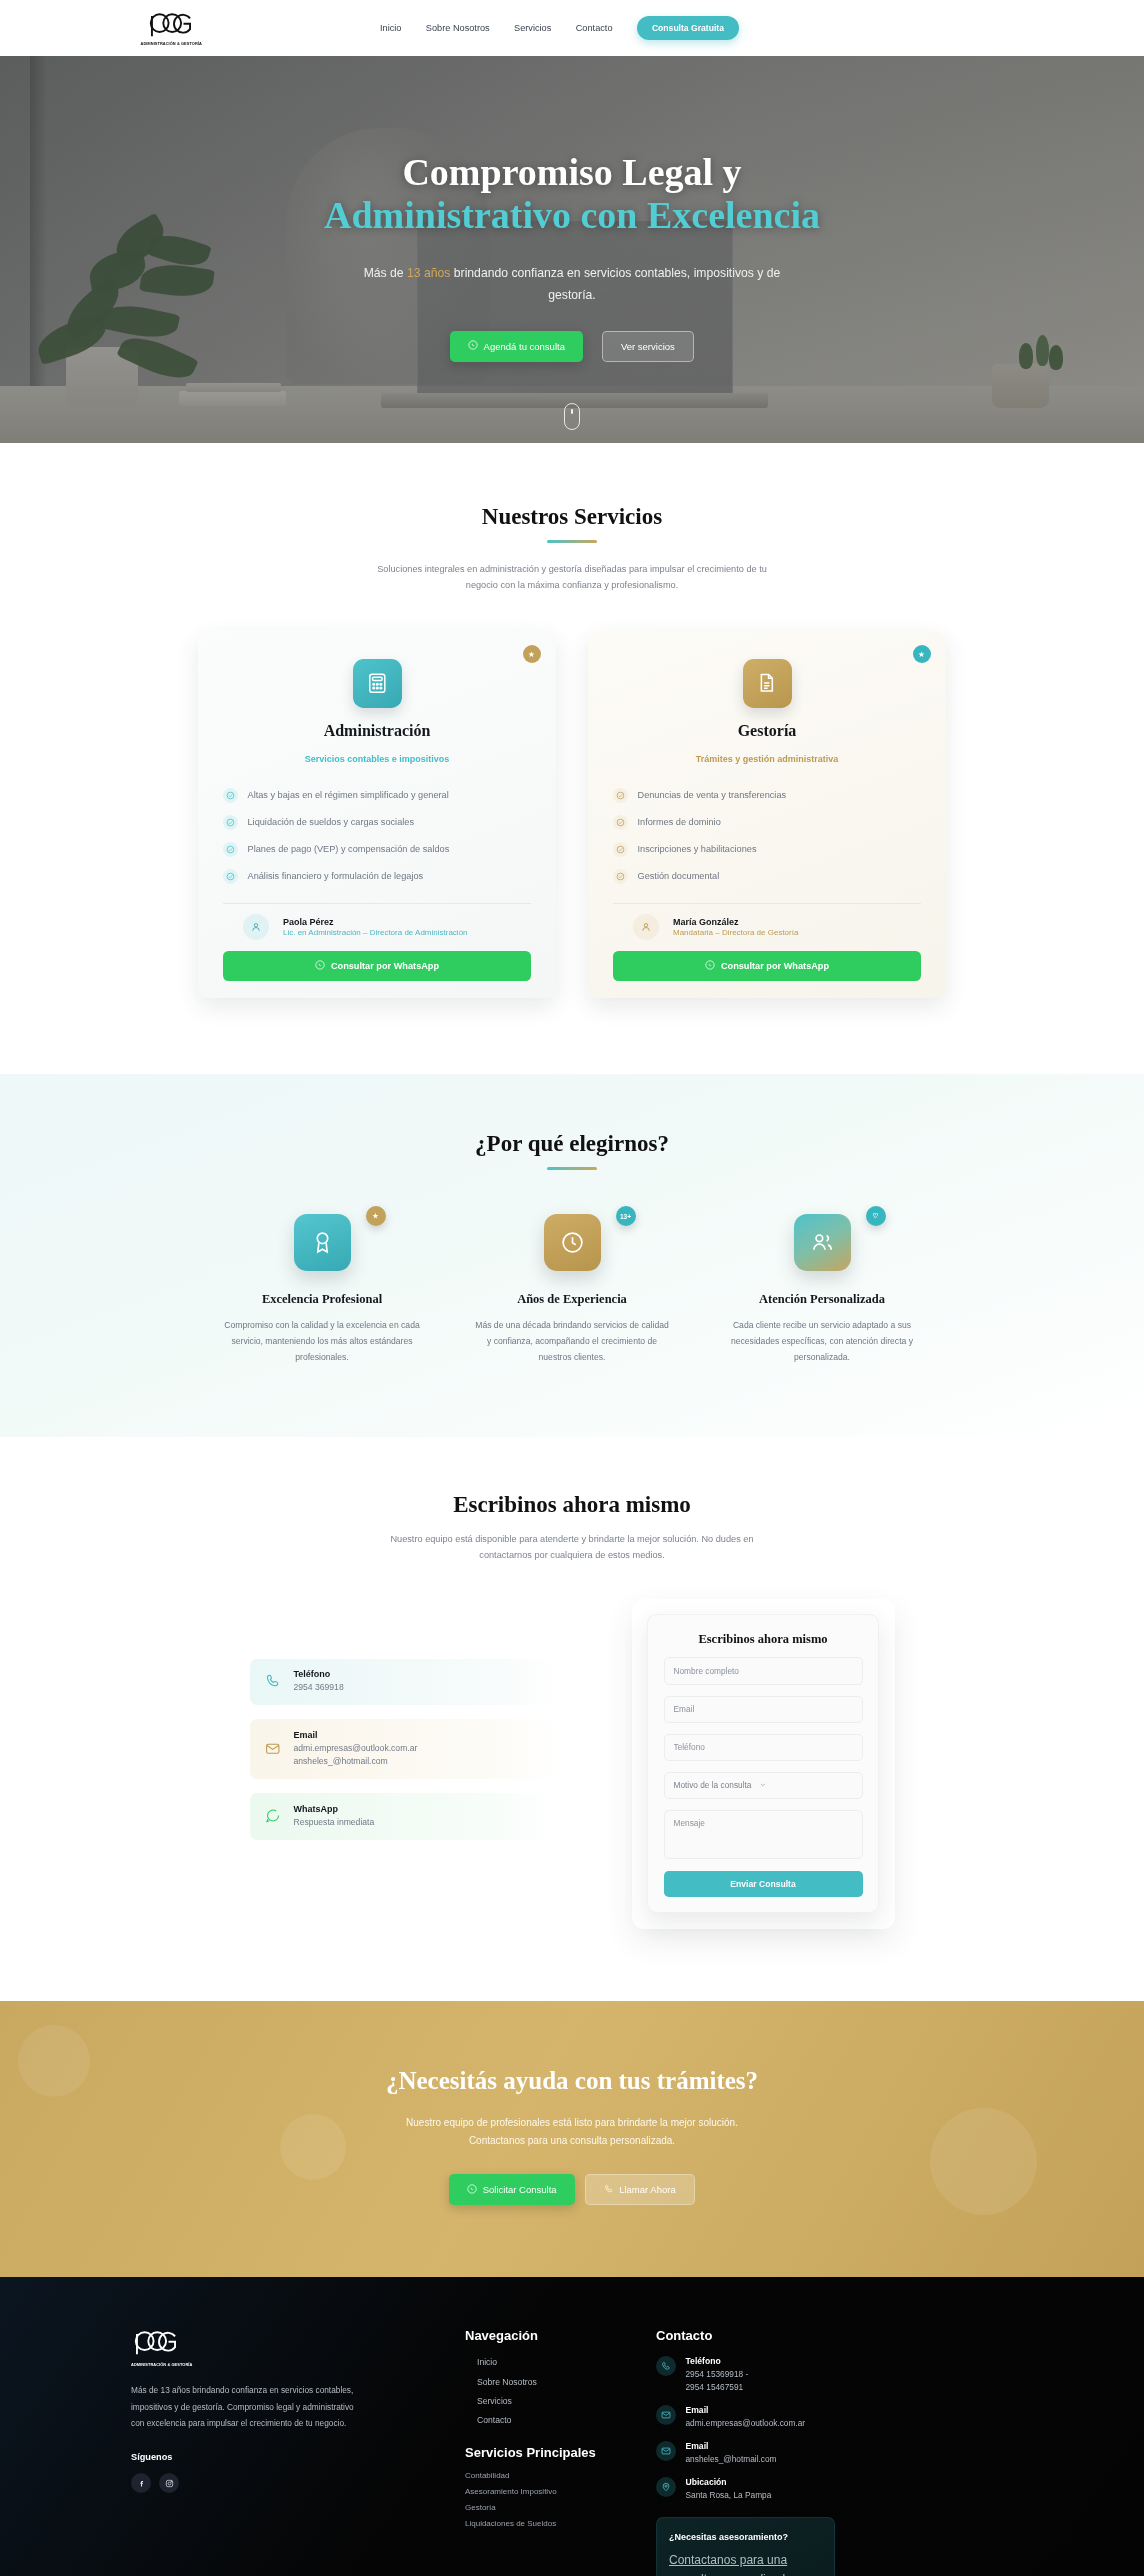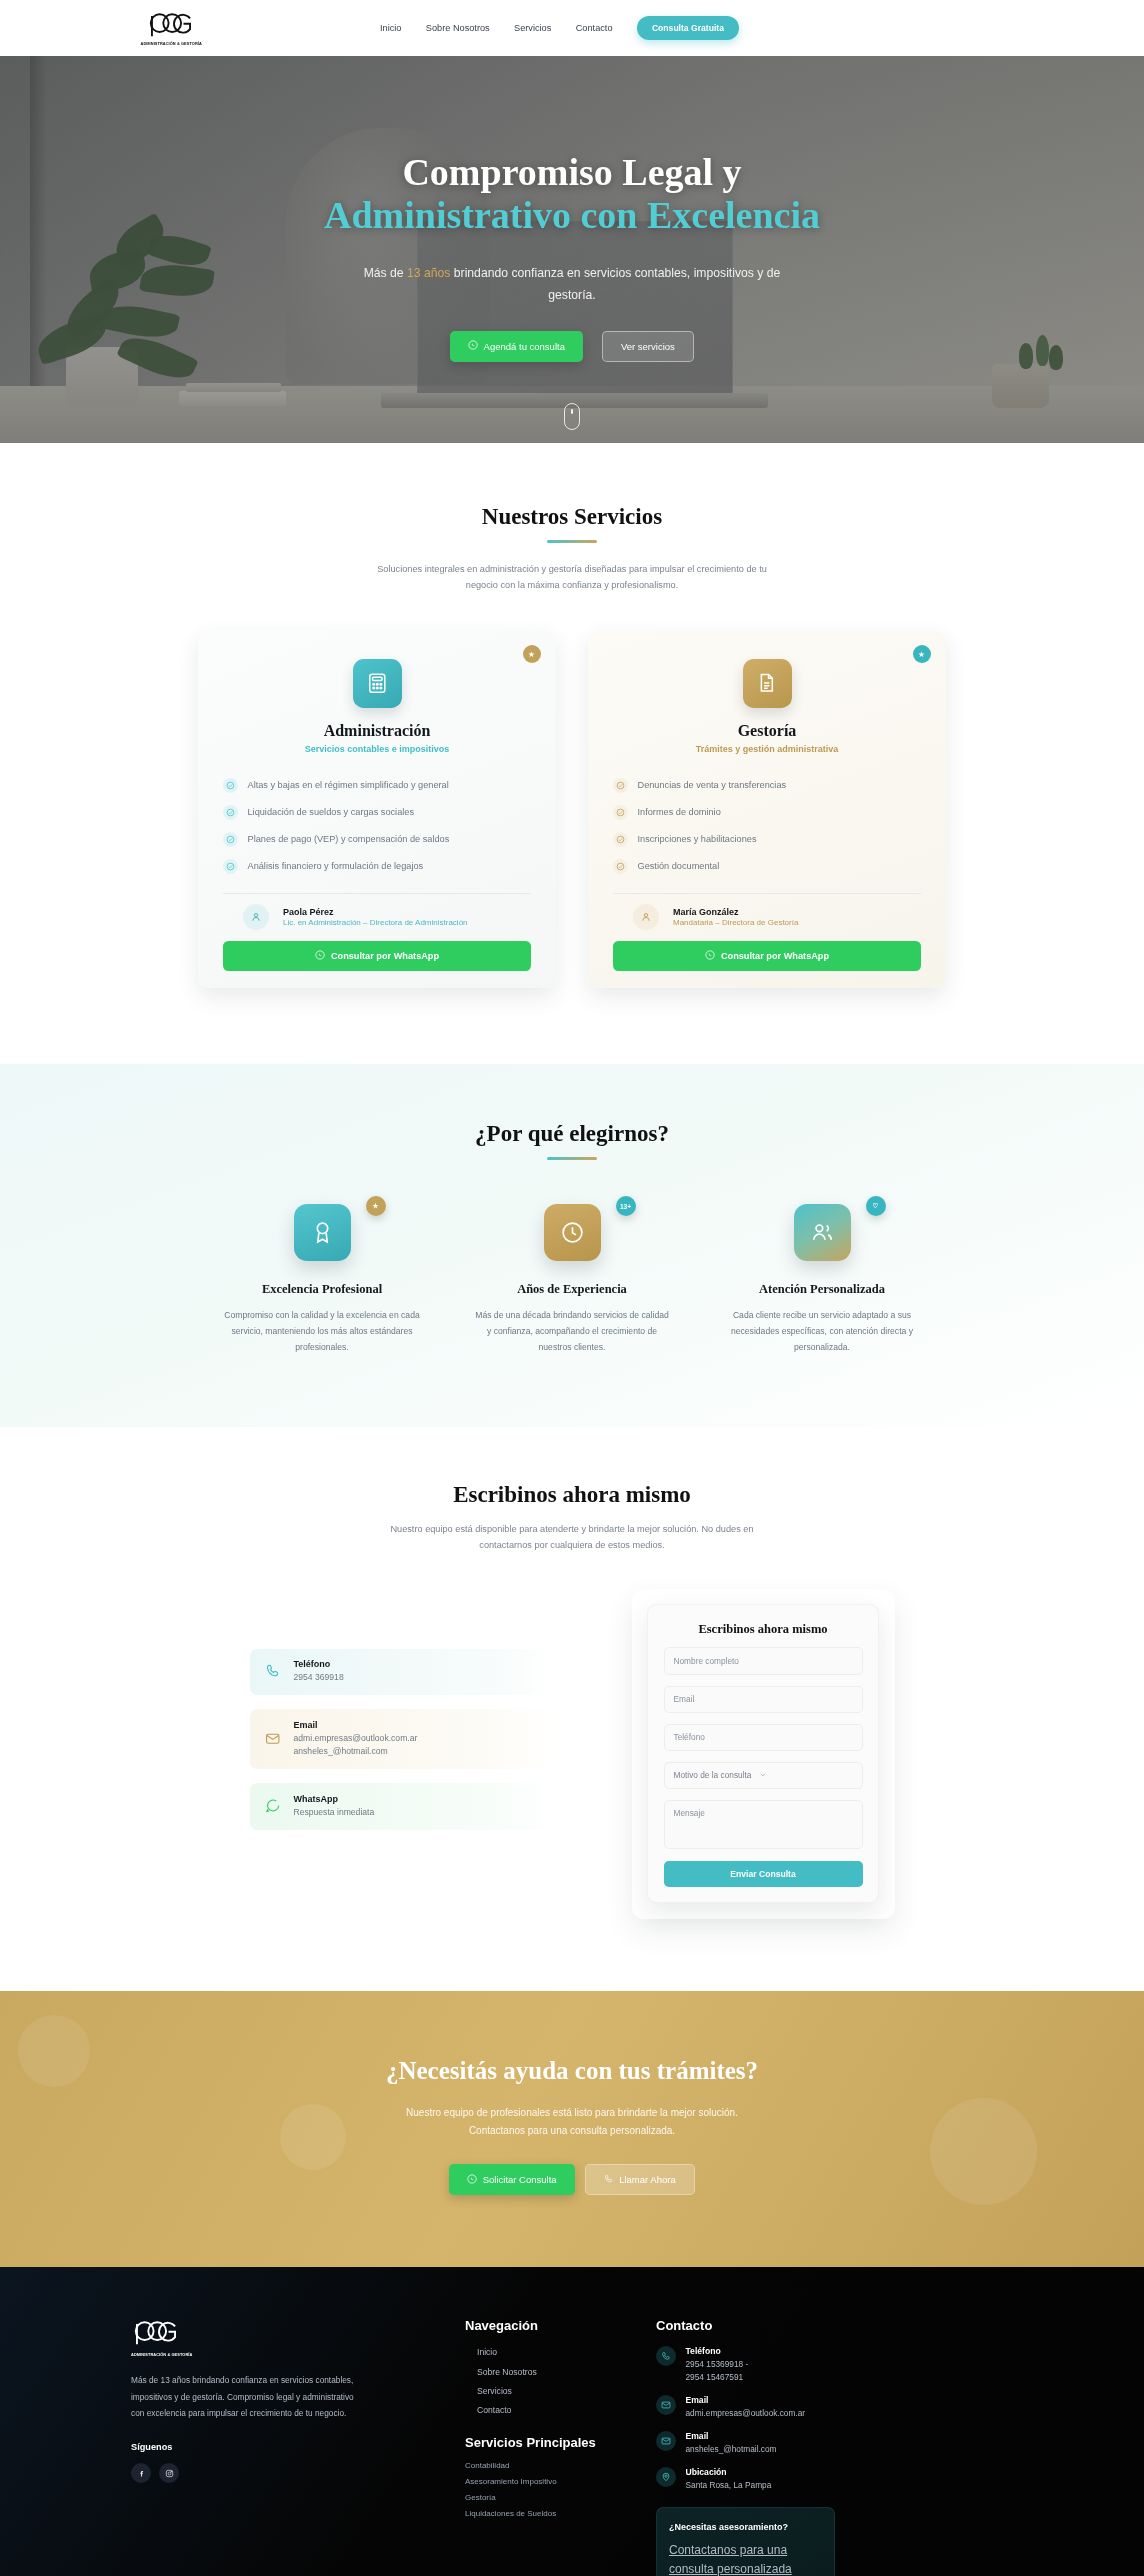--- a/index.html
+++ b/index.html
@@ -153,21 +153,21 @@
   .svc-badge.gold{ background:#c2a15b; }
   .svc-badge.teal{ background:#37b6c0; }
   .svc-icon{
     width:49px; height:49px; border-radius:10.7px; margin:0 auto;
     display:flex; align-items:center; justify-content:center;
     box-shadow:0 6px 13px rgba(40,50,60,.16);
   }
   .svc-icon.teal{ background:linear-gradient(150deg,#4fc3cb,#36a9b4); }
   .svc-icon.gold{ background:linear-gradient(150deg,#cfae68,#b8964d); }
   .svc-name{ margin-top:14.3px; text-align:center; font-size:16px; font-weight:700; color:#14171c; }
-  .svc-tag{ margin-top:4px; text-align:center; font-size:9px; font-weight:600; }
+  .svc-tag{ margin-top:14px; text-align:center; font-size:9px; font-weight:600; }
   .svc-tag.teal{ color:#3fbfc8; }
   .svc-tag.gold{ color:#bd9a51; }
   .svc-list{ margin-top:18px; list-style:none; }
   .svc-list li{
     display:flex; align-items:center; gap:9.5px; padding:6px 0; font-size:9.2px; color:#6f7783;
   }
   .chk{
     flex:0 0 auto; width:15px; height:15px; border-radius:50%;
     display:flex; align-items:center; justify-content:center;
   }

